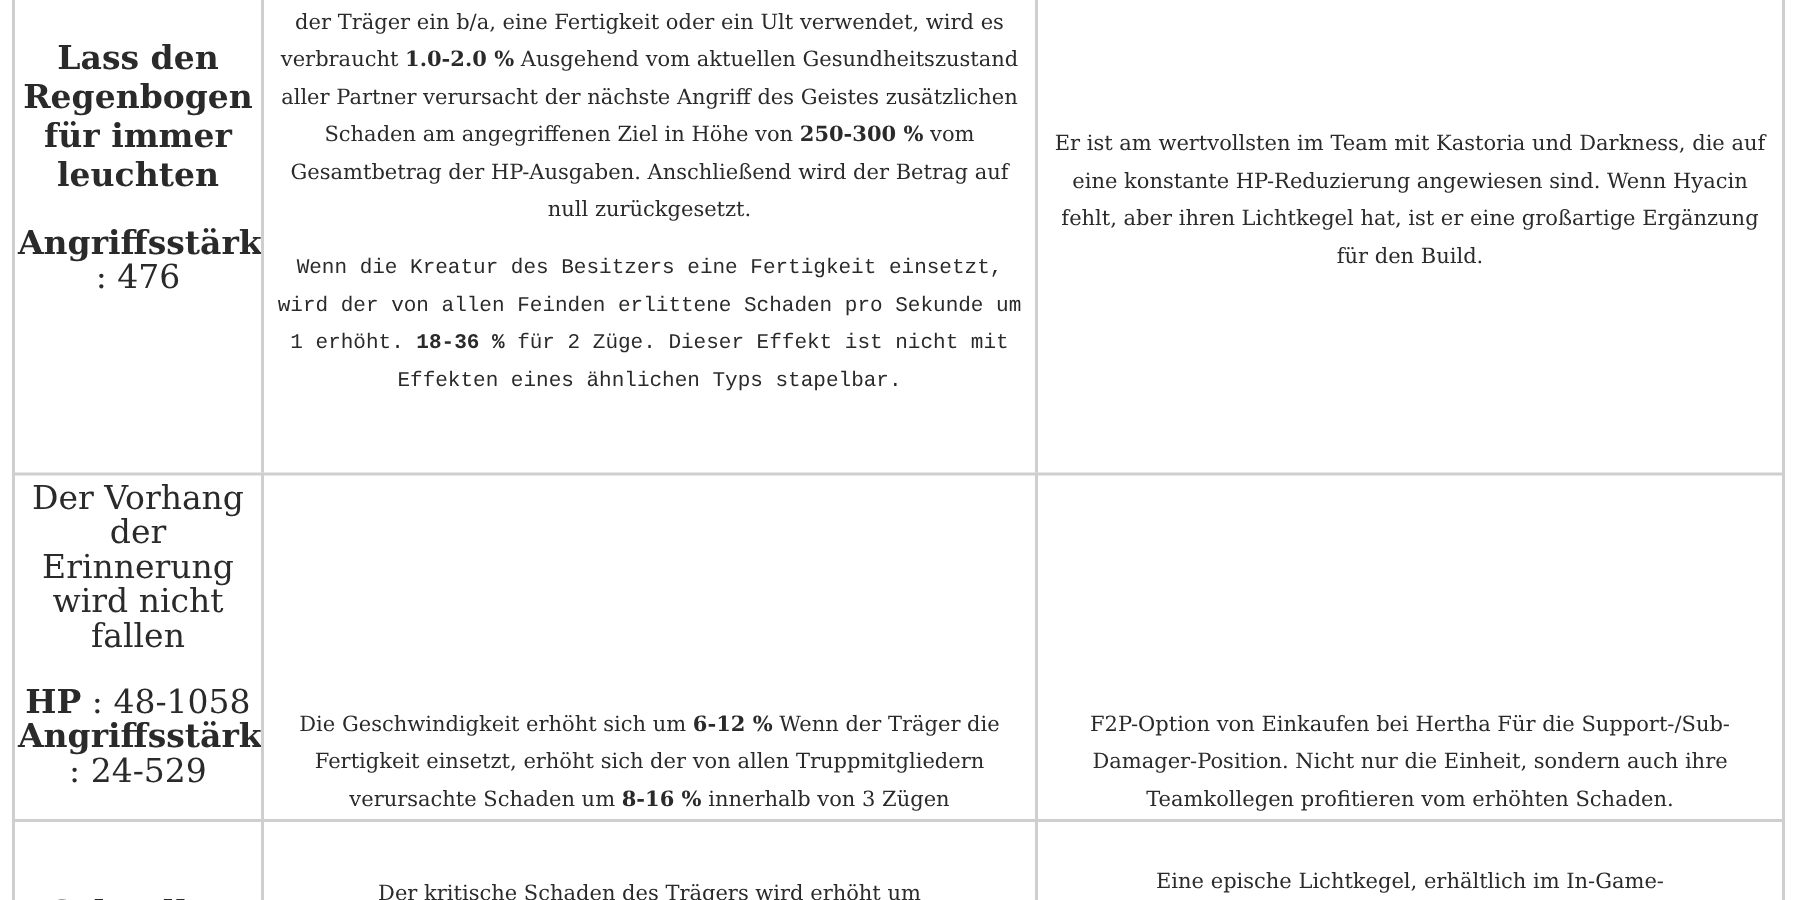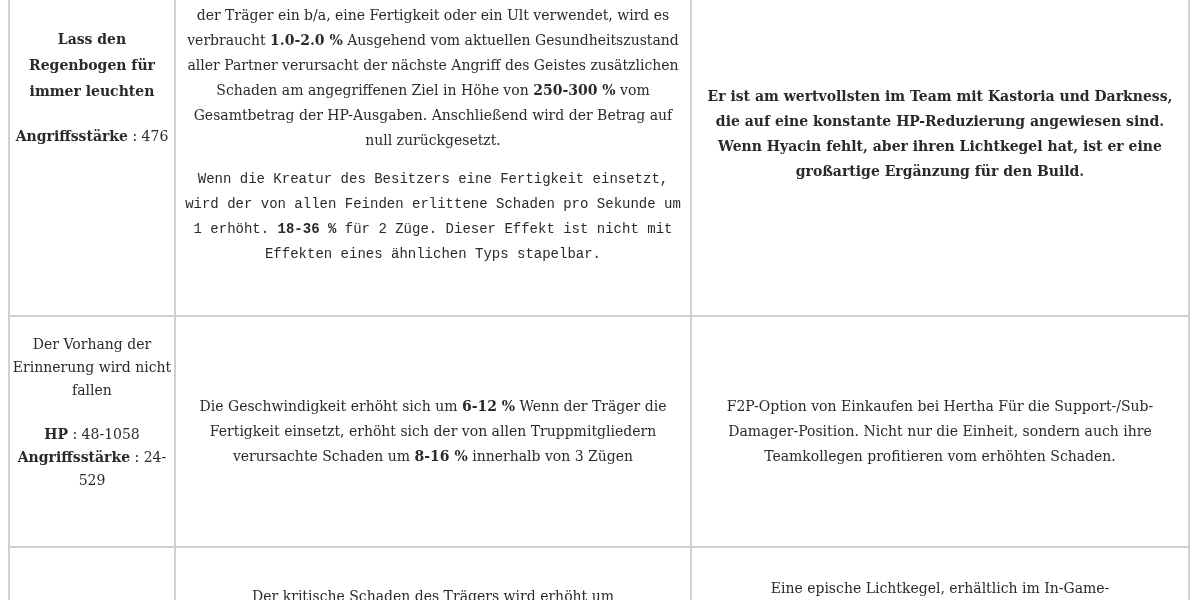--- a/index.html
+++ b/index.html
@@ -26,33 +26,33 @@
     font-size:14px;line-height:25px;
     overflow:hidden;
   }
   .cell.c1,.cell.c2{border-left:2px solid #cfcfcf;}
   .cell.r1,.cell.r2{border-top:2px solid #cfcfcf;}
   .cell p{margin:0;}
   .cell p + p{margin-top:14px;font-family:Liberation Mono, monospace;}
   .cell b{font-weight:bold;}
 
   
-  .k-name{padding:0 2px;font-size:14px;}
+  .k-name{padding:0 2px;font-size:22px;}
   .unit-title{font-weight:bold;line-height:26px;}
   .unit-title.regular{font-weight:normal;line-height:23px;}
   .stats{margin-top:21px;line-height:23px;}
 
   
   .r0.k-name{padding-top:26px;}
   .r0.k-effect{padding-top:3px;}
-  .r0.k-comment{padding-top:84px;font-weight:bold;}
+  .r0.k-comment{padding-top:84px;}
 
   
-  .r1.k-name{padding-top:16px;}
-  .r1.k-effect,.r1.k-comment{display:flex;flex-direction:column;justify-content:center;}
+  .r1.k-name{padding-top:4px;}
+  .r1.k-effect,.r1.k-comment{display:flex;flex-direction:column;justify-content:flex-end;}
 
   
   .r2.k-name{padding-top:3px;}
   .r2 .unit-title{line-height:23px;margin-top:47px;}
   .r2.k-effect{padding-top:36px;}
   .r2.k-comment{padding-top:28px;}
 </style>
 </head>
 <body>
 

